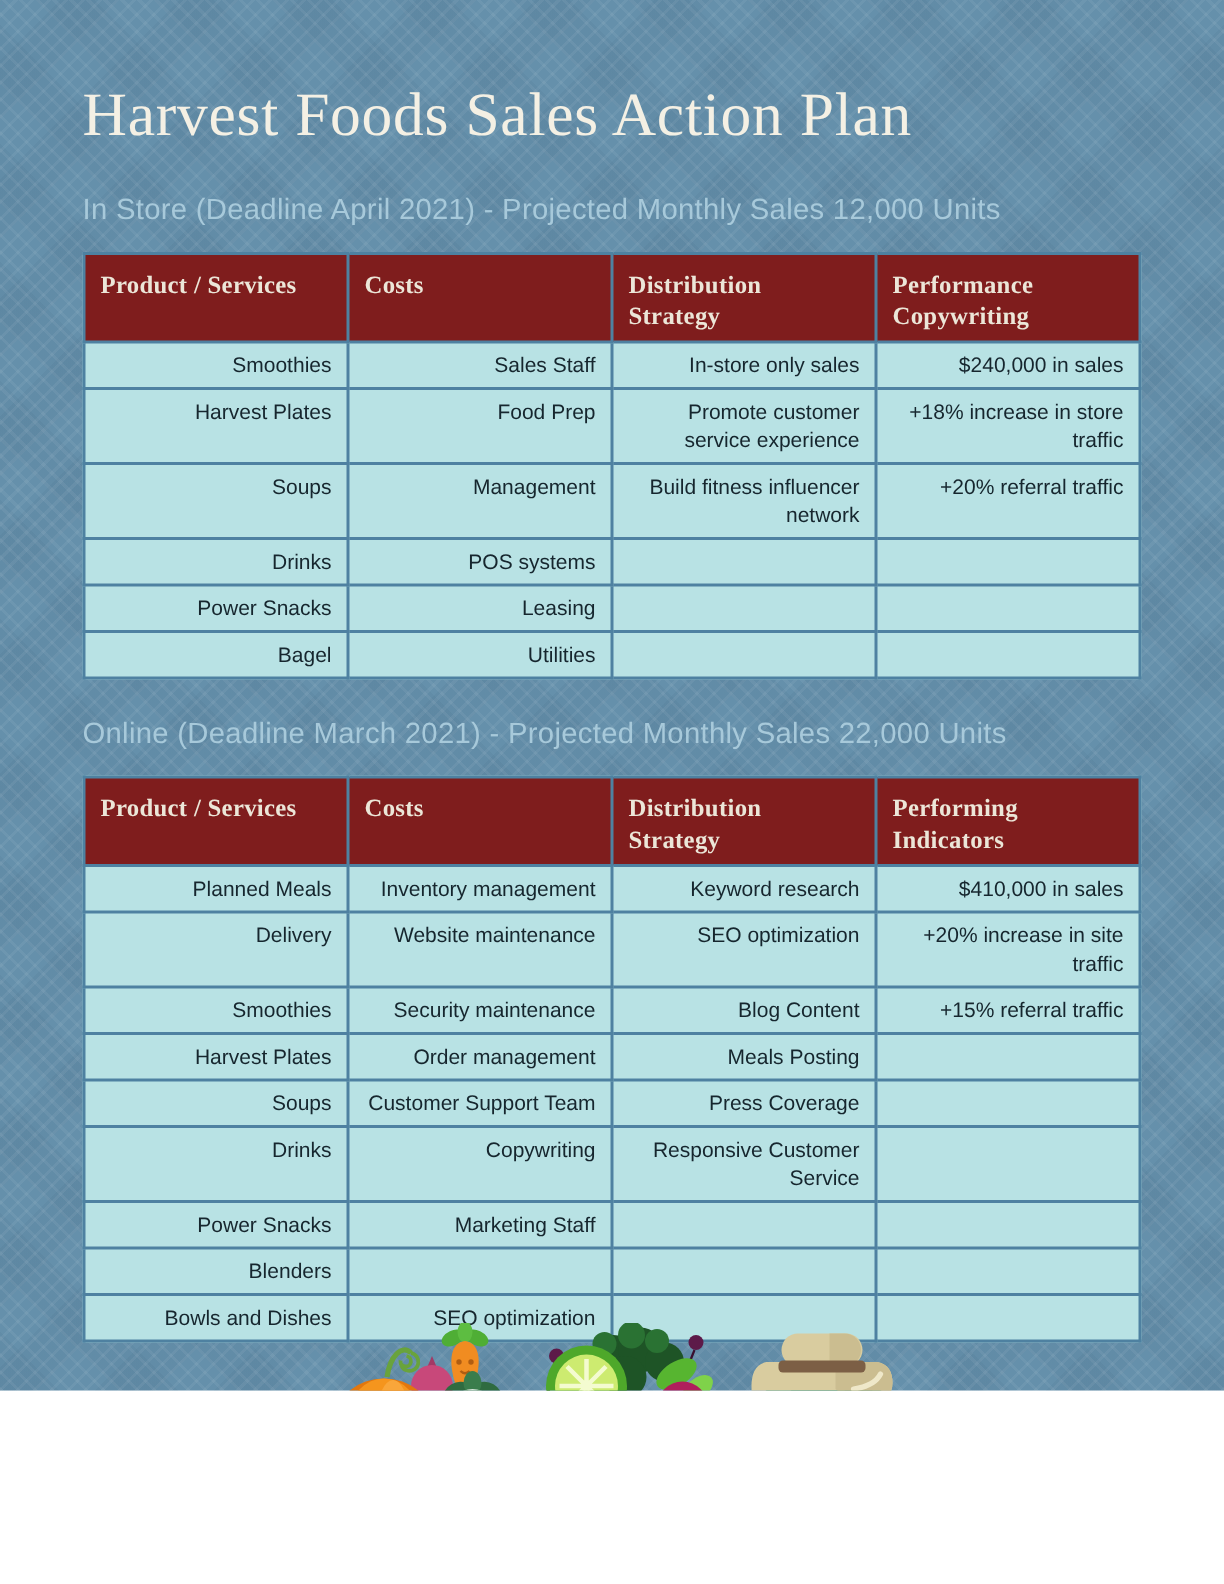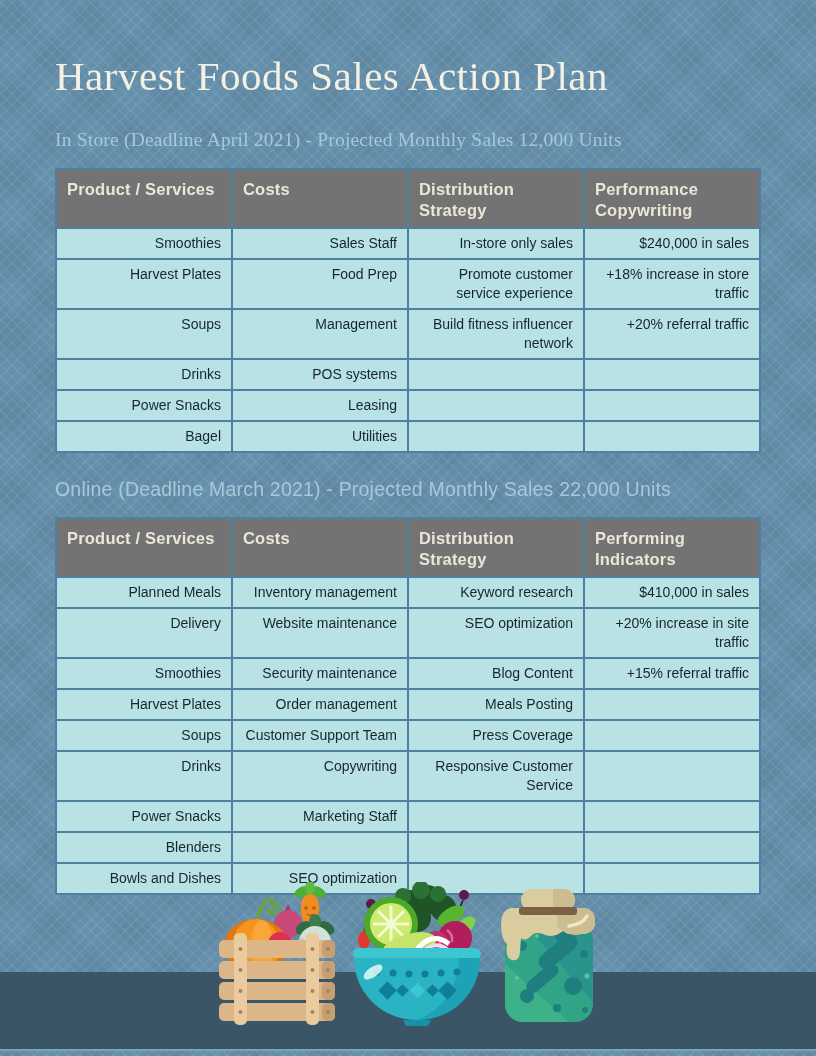--- a/index.html
+++ b/index.html
@@ -1,48 +1,48 @@
 <!DOCTYPE html>
 <html><head>
 <meta charset="utf-8">
 <style>
   html,body{margin:0;padding:0;}
   body{width:816px;height:1056px;font-family:"Liberation Sans",sans-serif;}
   .page{
-    position:relative;width:816px;height:1056px;overflow:hidden;
+    position:relative;width:816px;height:927px;overflow:hidden;
     background-color:#6590ab;
     background-image:
       repeating-linear-gradient(45deg, rgba(255,255,255,.055) 0 2px, rgba(255,255,255,0) 2px 8px),
       repeating-linear-gradient(-45deg, rgba(255,255,255,.055) 0 2px, rgba(255,255,255,0) 2px 8px),
       repeating-linear-gradient(45deg, rgba(36,66,92,.05) 0 28px, rgba(36,66,92,0) 28px 56px),
       repeating-linear-gradient(-45deg, rgba(36,66,92,.05) 0 28px, rgba(36,66,92,0) 28px 56px);
   }
   .title{
     position:absolute;left:55px;top:53px;margin:0;
     font-family:"Liberation Serif",serif;font-weight:normal;
     font-size:41px;line-height:46px;color:#f4f0e4;letter-spacing:.5px;
   }
   .subtitle{
     position:absolute;left:55px;margin:0;
     font-size:19.5px;line-height:24px;font-weight:normal;
     color:#a7c9da;letter-spacing:.2px;
   }
-  .subtitle.instore{top:128px;font-family:Liberation Serif, serif;}
+  .subtitle.instore{top:128px;}
   .subtitle.online{top:477px;}
   table.plan{
     position:absolute;left:55px;width:706px;
     border-collapse:collapse;table-layout:fixed;
     background:#b8e2e4;border:2px solid #4e81a1;
   }
   table.plan.instore{top:168px;}
   table.plan.online{top:517px;}
   table.plan th{
     width:25%;height:57px;box-sizing:border-box;
-    background:#737373;color:#ece6d8;
-    font-family:Liberation Sans, sans-serif;font-weight:bold;
+    background:#7f1d1d;color:#ece6d8;
+    font-family:Liberation Serif, serif;font-weight:bold;
     font-size:16.5px;line-height:21px;letter-spacing:.2px;
     text-align:left;vertical-align:top;
     padding:9px 12px 6px 10px;border:2px solid #4e81a1;
   }
   table.plan td{
     box-sizing:border-box;
     font-size:14px;line-height:19px;color:#16262e;
     text-align:right;vertical-align:top;
     padding:5px 10px 5px 10px;border:2px solid #4e81a1;
     height:29px;

